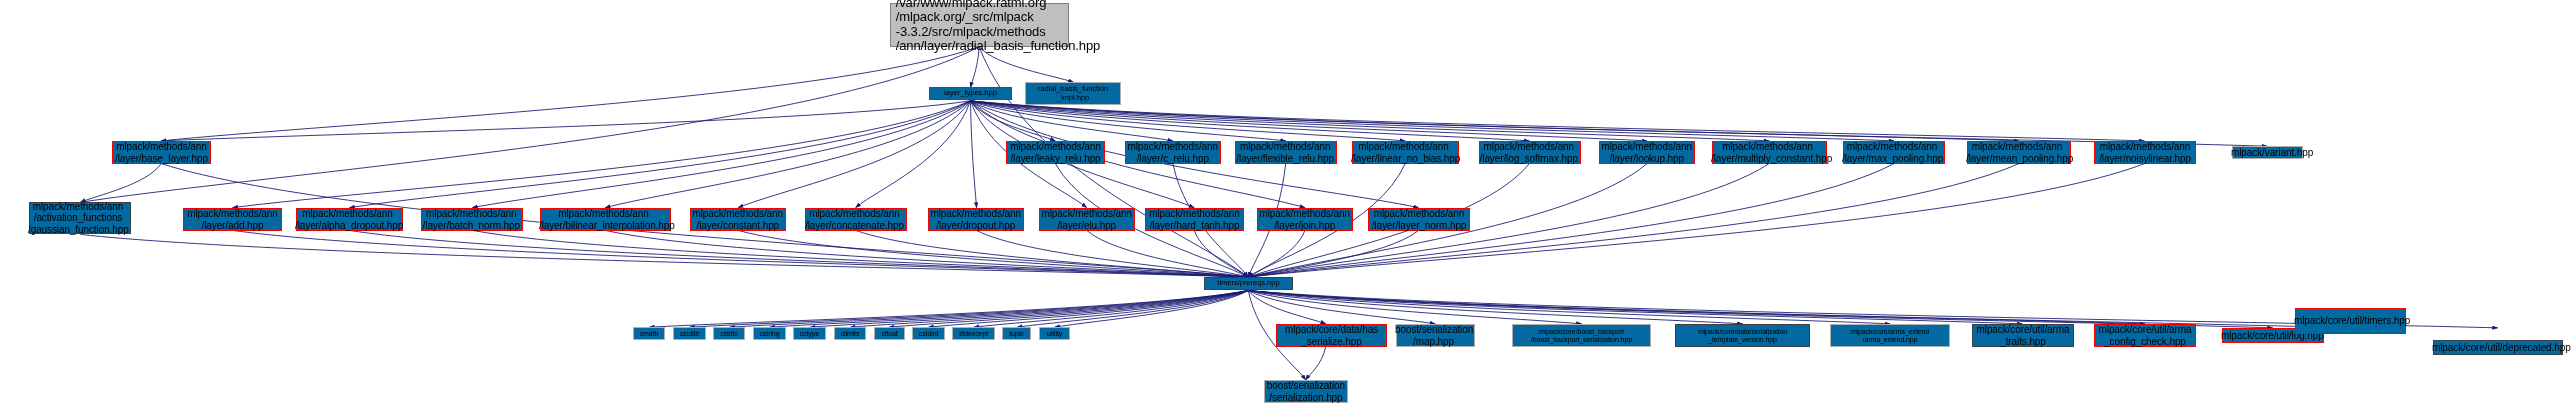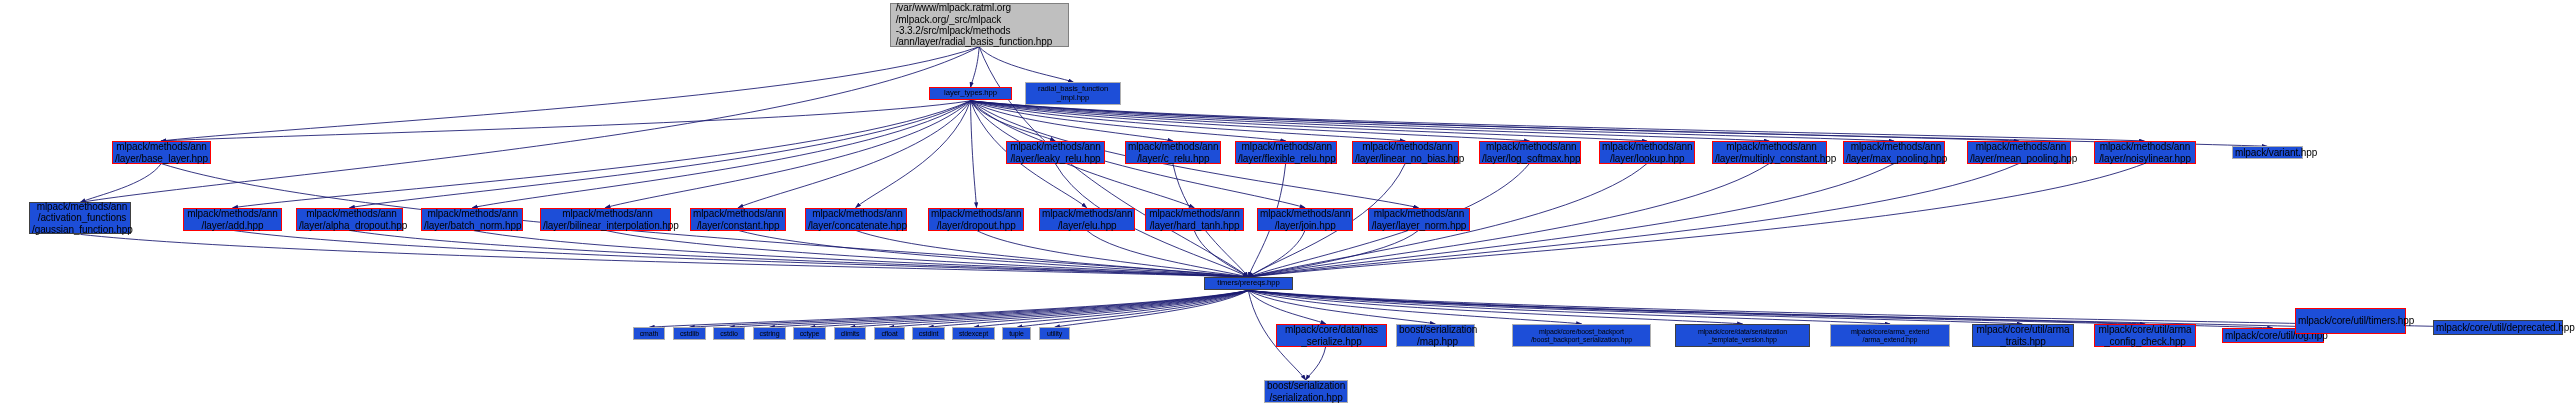--- a/index.html
+++ b/index.html
@@ -20,37 +20,37 @@
     left: 0; top: 0;
     width: 2576px;
     height: 412px;
     pointer-events: none;
   }
   .node {
     position: absolute;
     box-sizing: border-box;
     display: flex;
     align-items: center;
-    justify-content: flex-start;
+    justify-content: flex-end;
     text-align: center;
     line-height: 1.12;
     color: #000000;
-    background: #1d4ed8;
+    background: #0369a1;
     white-space: pre-line;
     letter-spacing: -0.1px;
     z-index: 5;
   }
   .node span { display: block; width: 100%; padding: 0 2px; }
   
   .b-red    { border: 1px solid #ff0000; }
   .b-grey   { border: 0.7px solid #b0b0b0; }
   .b-black  { border: 1.2px solid #404040; }
   .b-root   { border: 1px solid #808080; background: #bfbfbf; }
   
-  .fs-root { font-size: 10px; text-align: left; justify-content: flex-start; }
+  .fs-root { font-size: 13px; text-align: left; justify-content: flex-start; }
   .fs-root span { padding-left: 4.7px; }
   .fs-m  { font-size: 7.7px; }
   .fs-s  { font-size: 10px; }
   .fs-xs { font-size: 7px; }
 </style>
 </head>
 <body>
 
 <div id="graph">
   <svg id="edges" xmlns="http://www.w3.org/2000/svg" viewBox="0 0 3857 617">
@@ -214,18 +214,18 @@
       <div class="node b-black fs-xs" style="left: 1675px; top: 324px; width: 135px; height: 23px;"><span>mlpack/core/data/serialization
 _template_version.hpp</span></div>
       <div class="node b-grey fs-xs" style="left: 1830px; top: 324px; width: 120px; height: 23px;"><span>mlpack/core/arma_extend
 /arma_extend.hpp</span></div>
       <div class="node b-black fs-s" style="left: 1972px; top: 324px; width: 102px; height: 23px;"><span>mlpack/core/util/arma
 _traits.hpp</span></div>
       <div class="node b-red fs-s" style="left: 2094px; top: 324px; width: 102px; height: 23px;"><span>mlpack/core/util/arma
 _config_check.hpp</span></div>
       <div class="node b-red fs-s" style="left: 2222px; top: 328px; width: 102px; height: 14.7px;"><span>mlpack/core/util/log.hpp</span></div>
       <div class="node b-red fs-s" style="left: 2295px; top: 308px; width: 111px; height: 26px;"><span>mlpack/core/util/timers.hpp</span></div>
-      <div class="node b-black fs-s" style="left: 2433px; top: 320px; width: 130px; height: 14.7px;"><span>mlpack/core/util/deprecated.hpp</span></div>
+      <div class="node b-black fs-s" style="left: 2433px; top: 340px; width: 130px; height: 14.7px;"><span>mlpack/core/util/deprecated.hpp</span></div>
       <div class="node b-grey fs-s" style="left: 1264px; top: 380px; width: 84px; height: 23px;"><span>boost/serialization
 /serialization.hpp</span></div>
     </div>
 </div>
 
 
 </body></html>

